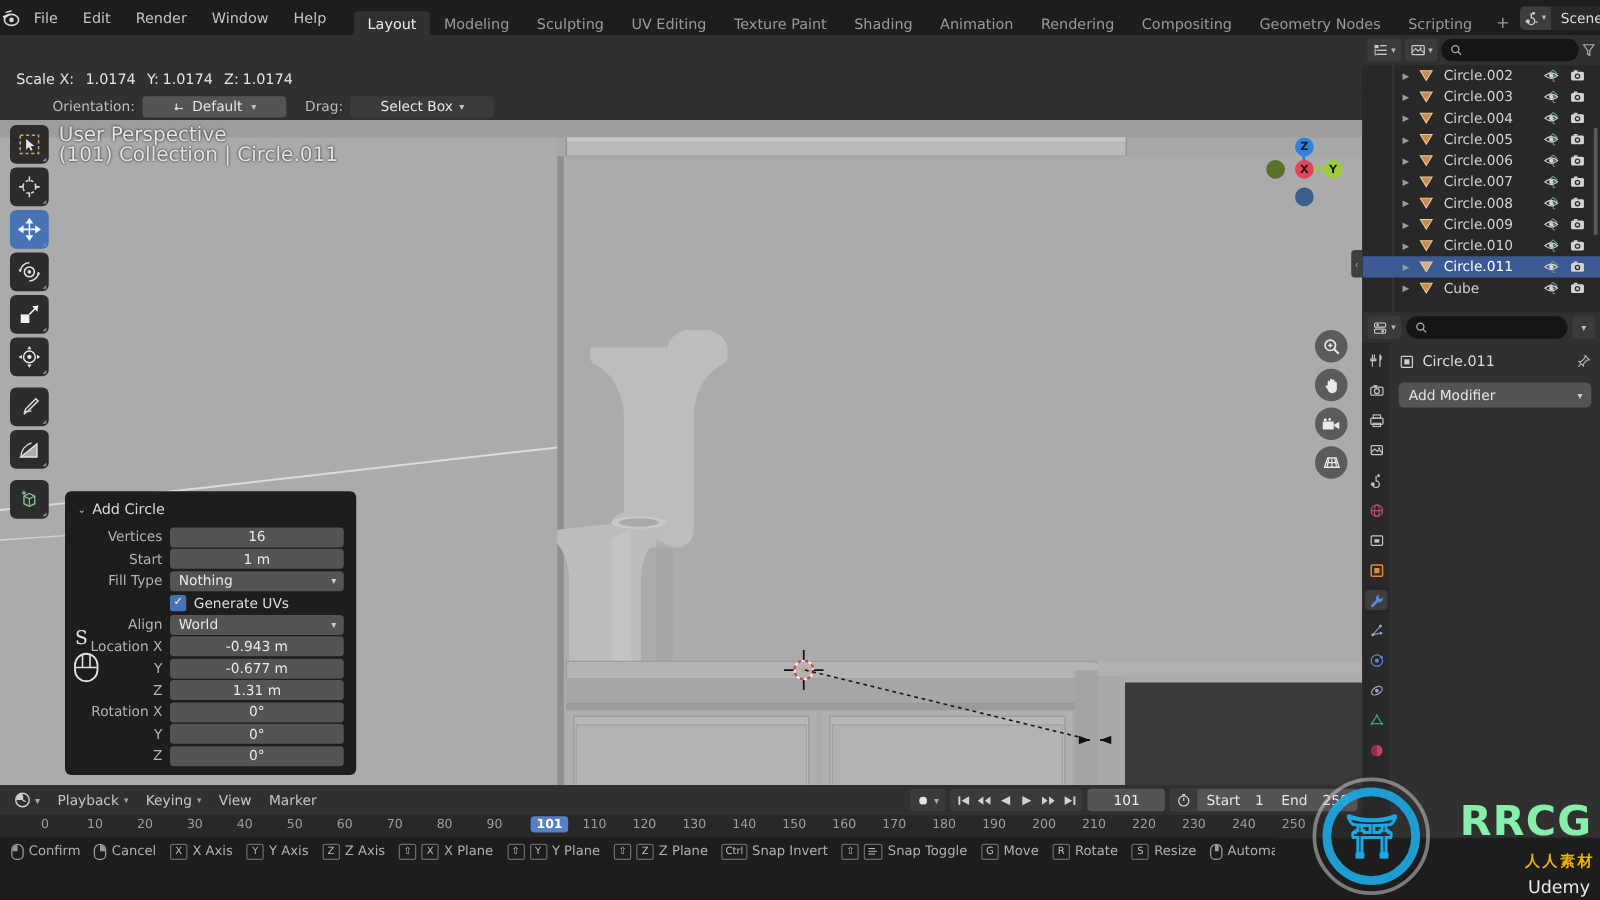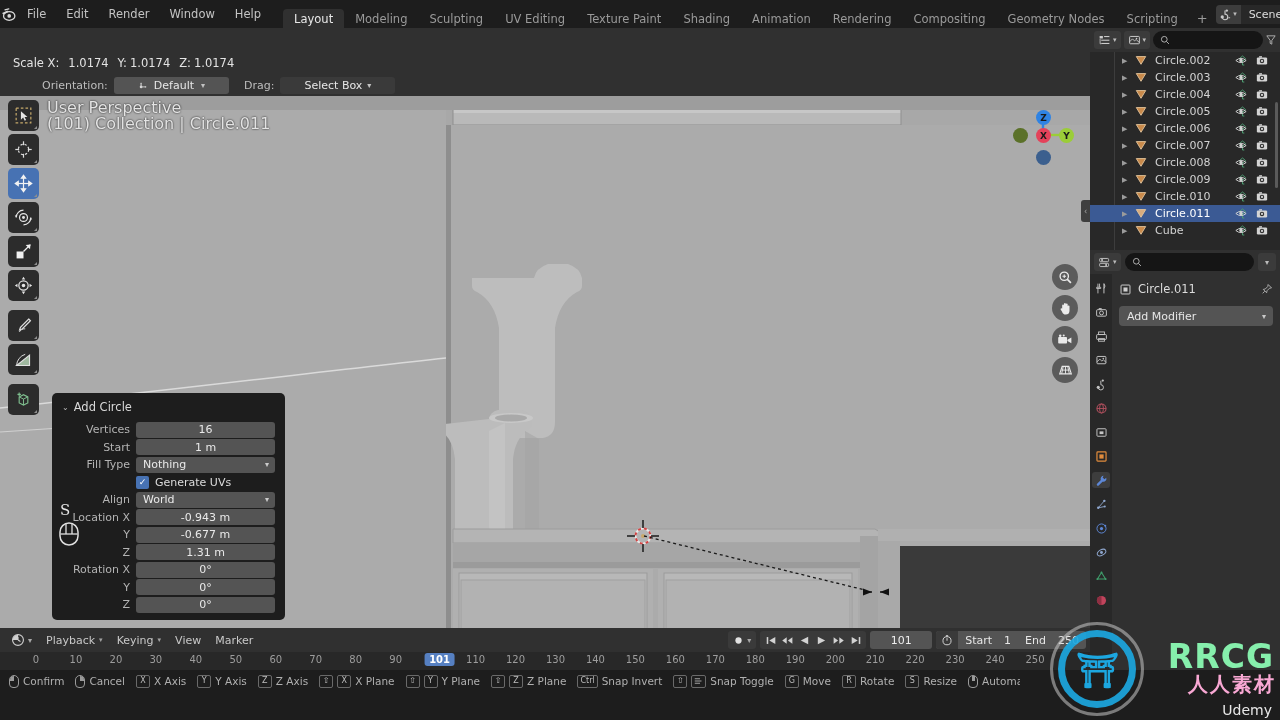--- a/index.html
+++ b/index.html
@@ -187,21 +187,21 @@
   .mouseglyph.r::before{ content:''; position:absolute; right:0; top:0; width:4px; height:5px; background:#9a9a9a; border-radius:0 4px 0 0;}
 
   
   .wm{ position:absolute; right:0; bottom:0; width:230px; height:110px; pointer-events:none;}
   .wm-ring{ position:absolute; left:8px; bottom:12px; width:78px; height:78px; border-radius:50%;
     border:7px solid #1ca7e0; opacity:.92;}
   .wm-ring2{ position:absolute; left:0px; bottom:4px; width:94px; height:94px; border-radius:50%;
     border:3px solid #c9c9c9; opacity:.55;}
   .wm-rrcg{ position:absolute; right:6px; bottom:44px; color:#86efac; font-size:33px; font-weight:bold;
     letter-spacing:1px; font-family:"DejaVu Sans", sans-serif;}
-  .wm-cn{ position:absolute; right:4px; bottom:22px; color:#f9a8d4; font-size:20px; font-weight:bold; letter-spacing:2px;}
+  .wm-cn{ position:absolute; right:4px; bottom:22px; color:#eab308; font-size:12px; font-weight:bold; letter-spacing:2px;}
   .wm-udemy{ position:absolute; right:8px; bottom:2px; color:#e8e8e8; font-size:14px;}
   .wm-glyph{ position:absolute; left:26px; bottom:30px; color:#1ca7e0; font-size:34px; font-weight:bold;}
 
   svg{ display:block; }
 </style>
 </head>
 <body>
 
 <div class="app">
 

